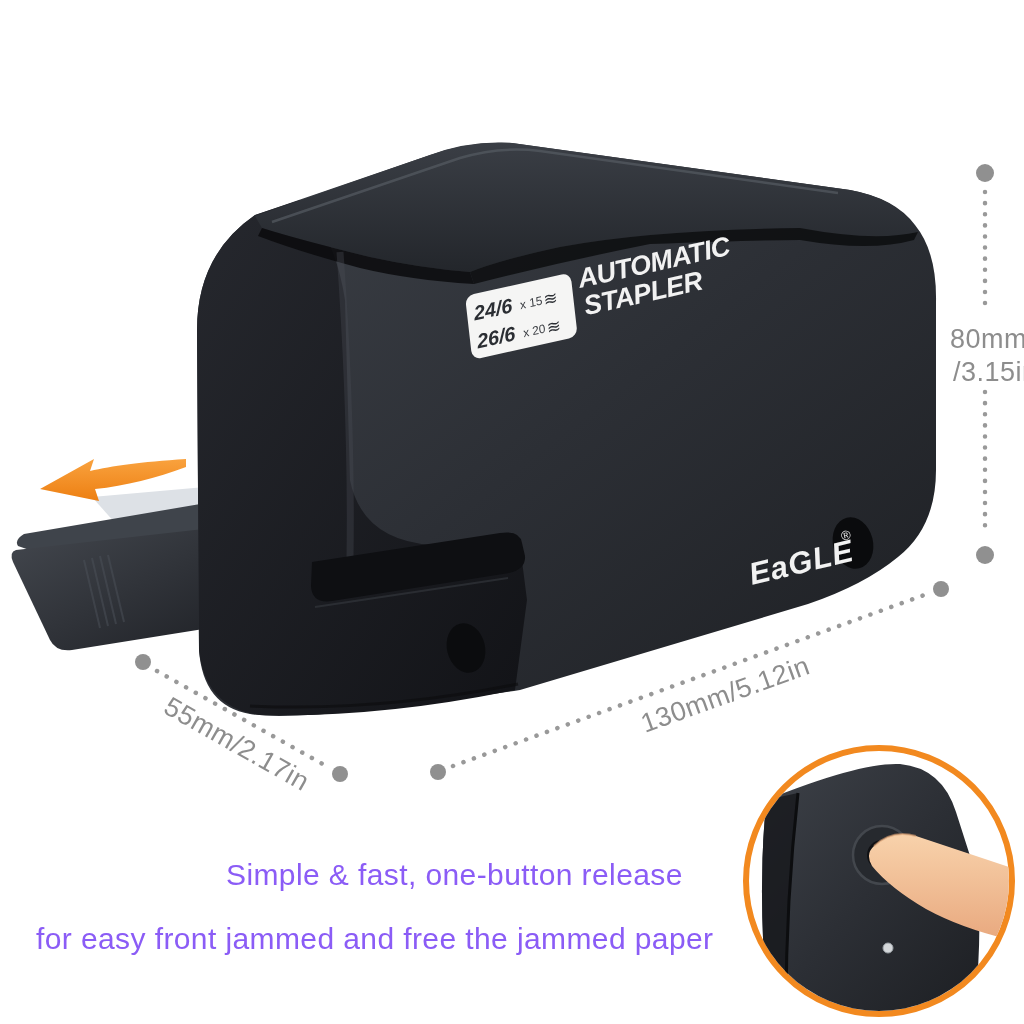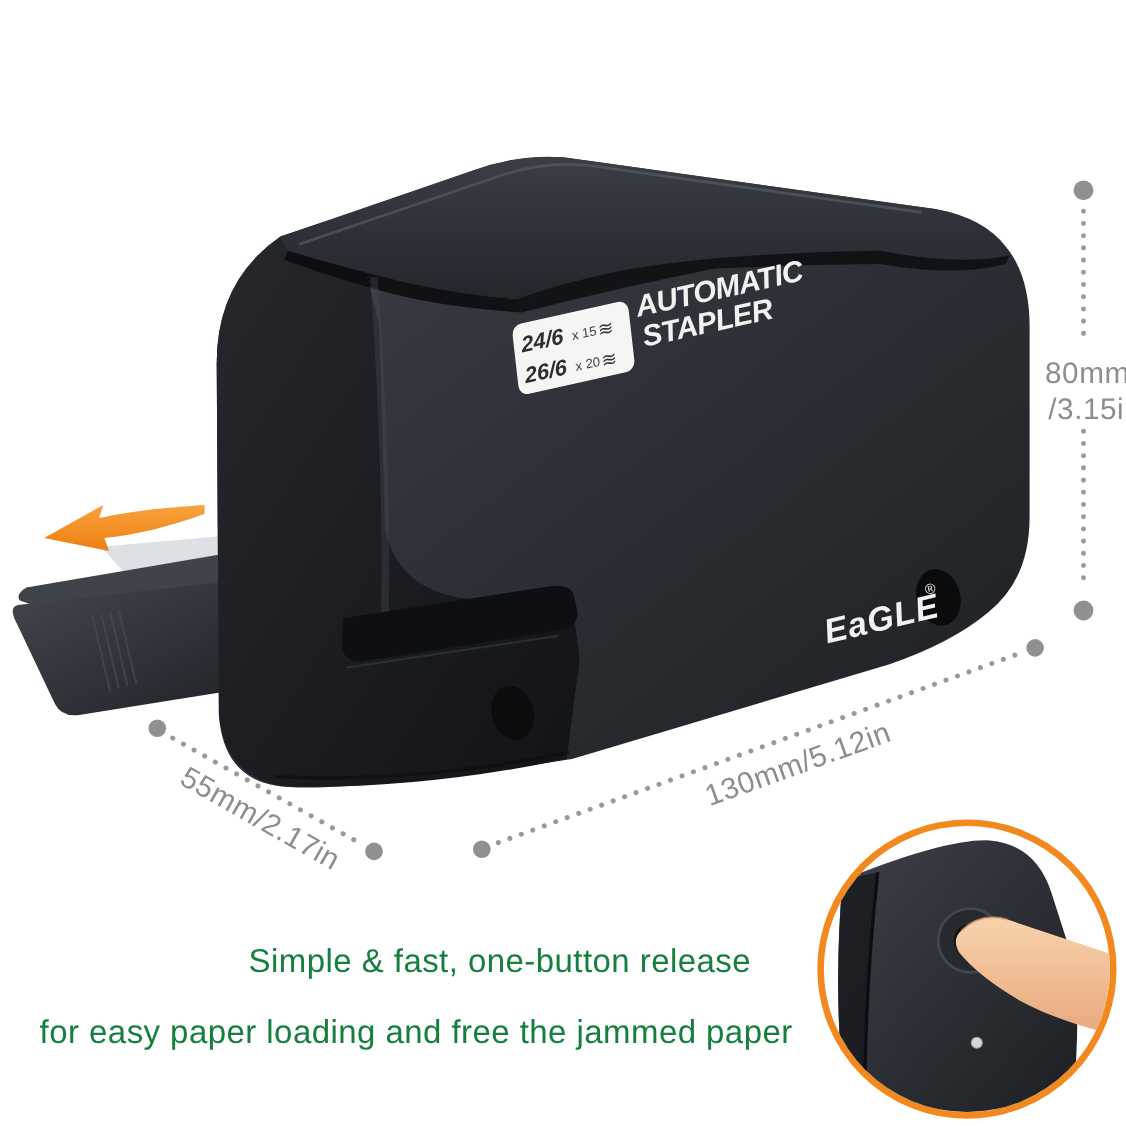--- a/index.html
+++ b/index.html
@@ -14,21 +14,21 @@
   }
   .title span{
     display:inline-block;
     font-size:62px; font-weight:bold; letter-spacing:-1px;
     color:#EE8A1E;
     transform:scaleX(.88); transform-origin:center;
   }
   .scene { position:absolute; left:0; top:0; }
   .caption {
     position:absolute; white-space:nowrap;
-    font-size:30px; color:#15803d; letter-spacing:.4px;
+    font-size:30px; color:#8b5cf6; letter-spacing:.4px;
   }
   .caption.l1 { left:226px; top:858px; }
   .caption.l2 { left:36px;  top:922px; }
   text { font-family:"Liberation Sans","DejaVu Sans",sans-serif; }
   .dimtxt { fill:#8D8D8D; font-size:27px; letter-spacing:.5px; }
   .sidetxt { fill:#f2f2f2; font-weight:bold; font-style:italic; }
   .lbltxt { fill:#2b2e33; font-weight:bold; }
 </style>
 </head>
 <body>
@@ -191,15 +191,15 @@
 
         <path d="M 874 846 Q 892 829 916 836 L 1030 874 L 1030 944 Q 968 932 926 909 Q 890 888 872 866 Q 865 854 874 846 Z" fill="url(#gFinger)"></path>
         <path d="M 874 846 Q 892 829 916 836" fill="none" stroke="#d79c6f" stroke-width="2" opacity=".6"></path>
 
         <circle cx="888" cy="948" r="5" fill="#d4d7da" stroke="#9aa0a6" stroke-width="1"></circle>
       </g>
     </g>
   </svg>
 
   <div class="caption l1">Simple &amp; fast, one-button release</div>
-  <div class="caption l2">for easy paper loading and free the jammed paper</div>
+  <div class="caption l2">for easy front jammed and free the jammed paper</div>
 
 </div>
 
 </body></html>

